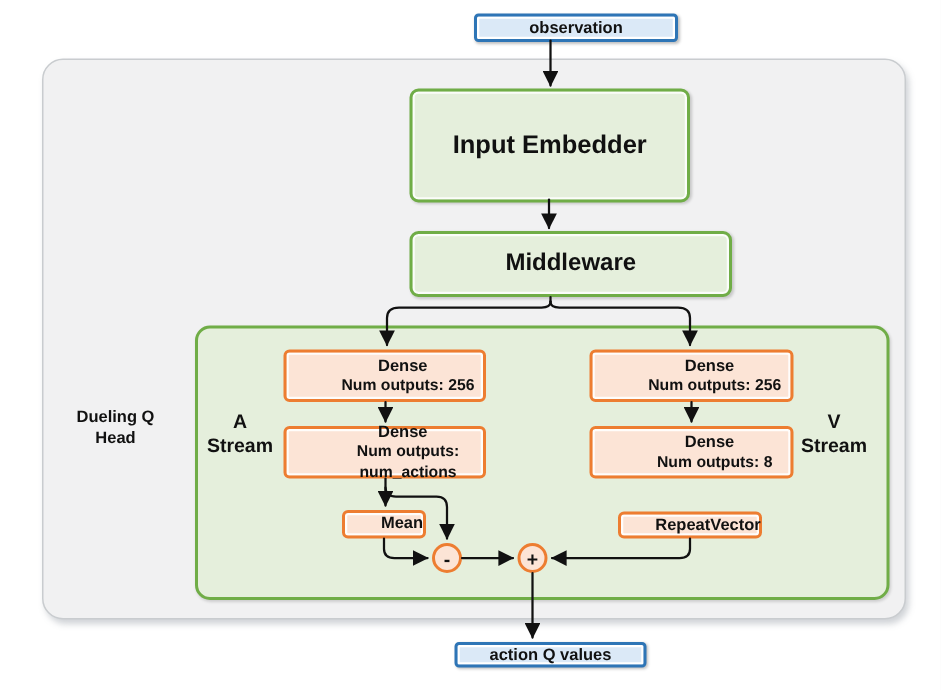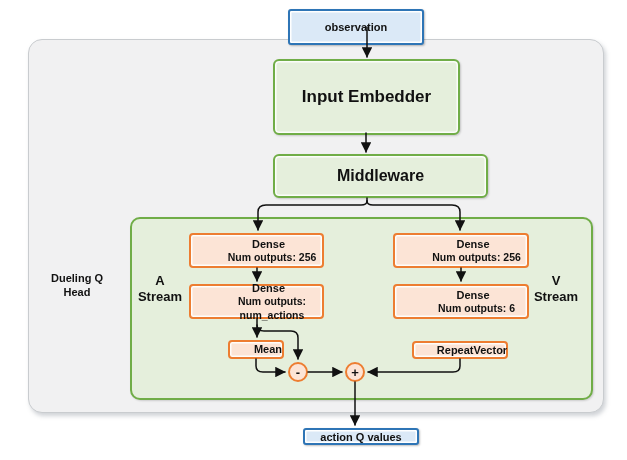--- a/index.html
+++ b/index.html
@@ -62,21 +62,21 @@
 
   <div class="abs side-label" style="left:131px;top:273px;width:58px;font-size:13px;line-height:1.2;">
     <div>A</div>
     <div>Stream</div>
   </div>
   <div class="abs side-label" style="left:527px;top:273px;width:58px;font-size:13px;line-height:1.2;">
     <div>V</div>
     <div>Stream</div>
   </div>
 
-  <div class="abs node blue-node" style="left:288px;top:9px;width:136px;height:36px;">
+  <div class="abs node blue-node" style="left:316px;top:9px;width:136px;height:19px;">
     <span>observation</span>
   </div>
 
   <div class="abs node green-node" style="left:273px;top:59px;width:187px;height:76px;font-size:17px;">
     <span>Input Embedder</span>
   </div>
 
   <div class="abs node green-node" style="left:273px;top:154px;width:215px;height:44px;font-size:16px;">
     <span>Middleware</span>
   </div>
@@ -91,39 +91,39 @@
     <span class="subtitle">Num outputs: num_actions</span>
   </div>
 
   <div class="abs node orange-node" style="left:393px;top:233px;width:136px;height:35px;">
     <span class="title">Dense</span>
     <span class="subtitle">Num outputs: 256</span>
   </div>
 
   <div class="abs node orange-node" style="left:393px;top:284px;width:136px;height:35px;">
     <span class="title">Dense</span>
-    <span class="subtitle">Num outputs: 6</span>
+    <span class="subtitle">Num outputs: 8</span>
   </div>
 
   <div class="abs node orange-node" style="left:228px;top:340px;width:56px;height:19px;text-align:right;">
     <span class="title">Mean</span>
   </div>
 
   <div class="abs node orange-node" style="left:412px;top:341px;width:96px;height:18px;">
     <span class="title">RepeatVector</span>
   </div>
 
   <div class="abs op-circle" style="left:288px;top:362px;">
     <span>-</span>
   </div>
   <div class="abs op-circle" style="left:345px;top:362px;">
     <span>+</span>
   </div>
 
-  <div class="abs node blue-node" style="left:303px;top:428px;width:116px;height:17px;">
+  <div class="abs node blue-node" style="left:303px;top:428px;width:128px;height:17px;">
     <span>action Q values</span>
   </div>
 
   <svg class="arrows" width="627" height="460" viewBox="0 0 627 460">
     <defs>
       <marker id="ah" markerWidth="7" markerHeight="7" refX="6.5" refY="3.5" orient="auto">
         <path d="M0,0 L7,3.5 L0,7 Z" fill="#111"></path>
       </marker>
     </defs>
     <g stroke="#111" stroke-width="1.5" fill="none" stroke-linecap="round">

